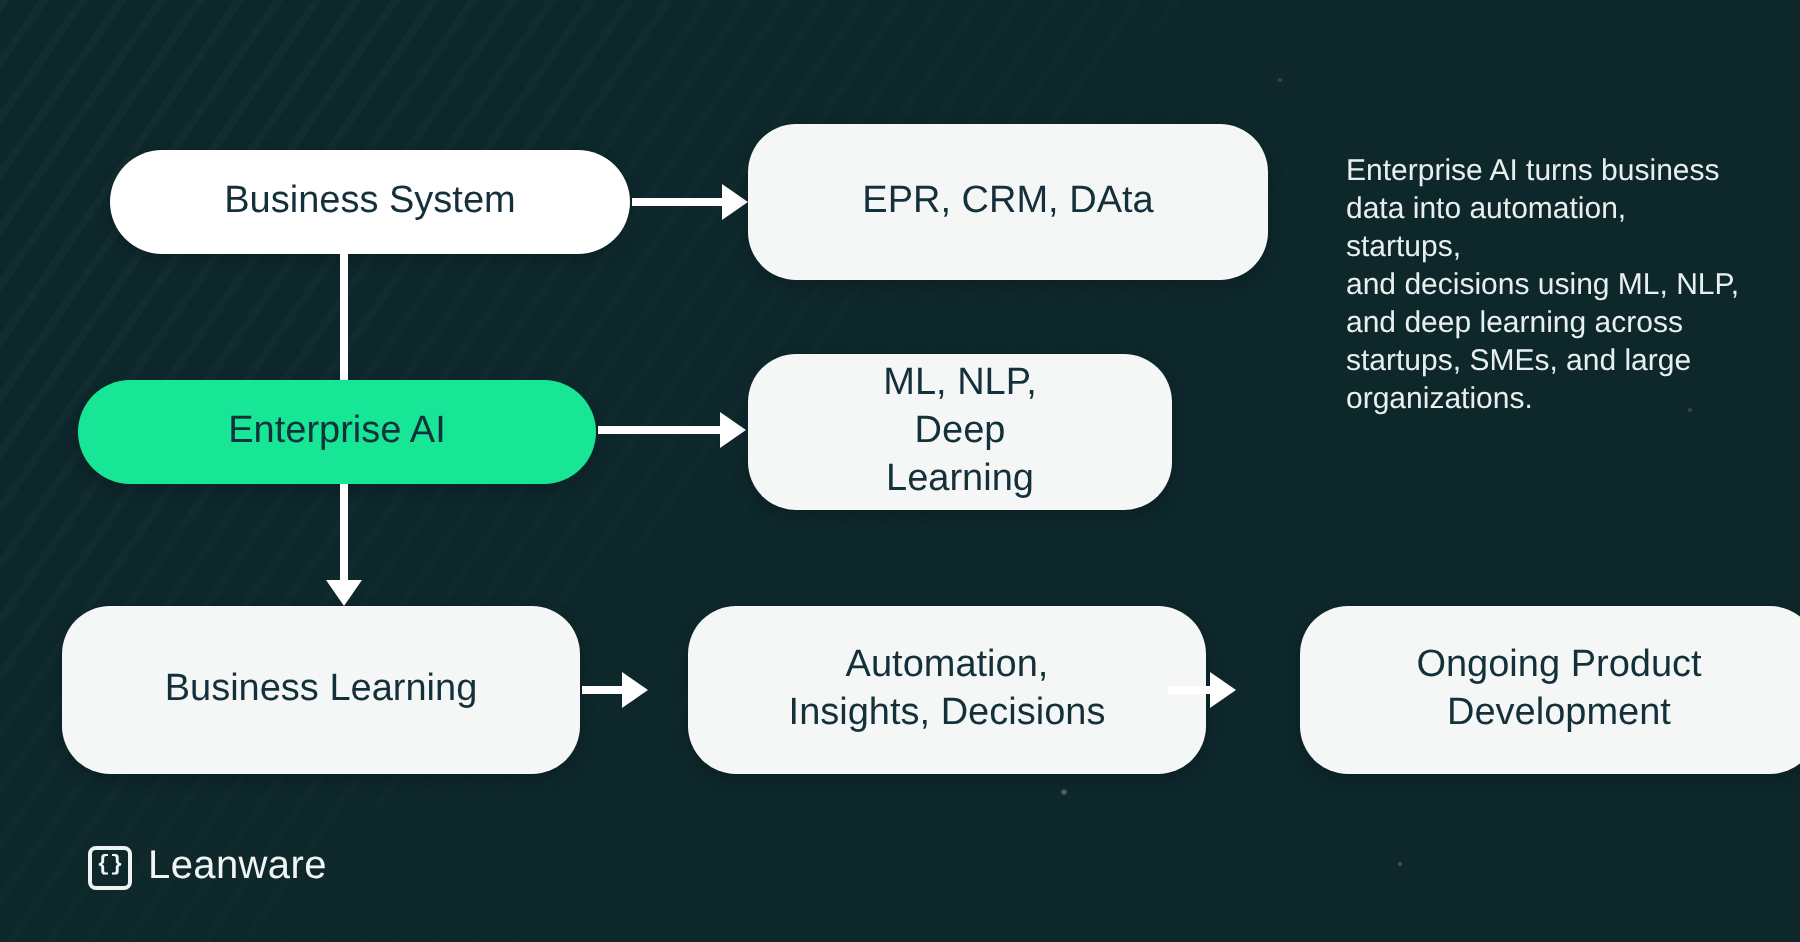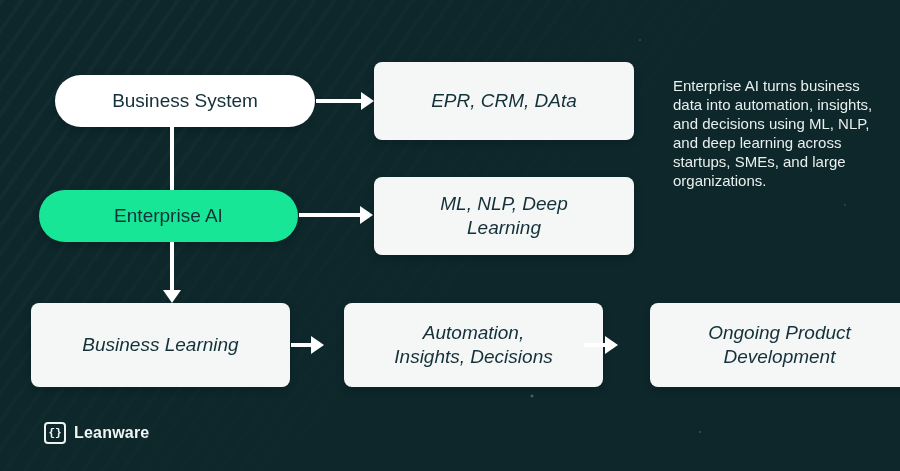--- a/index.html
+++ b/index.html
@@ -52,26 +52,26 @@
     justify-content: center;
     text-align: center;
     color: var(--node-text);
     font-size: 19px;
     line-height: 24px;
     font-weight: 500;
     box-shadow: 0 3px 8px rgba(0,0,0,0.18);
   }
   .pill { border-radius: 26px; background: var(--pill-bg); }
   .pill-green { background: var(--accent-green); text-align: right; }
-  .box { border-radius: 8px; background: var(--box-bg); padding: 0 46px; font-style: italic; }
+  .box { border-radius: 24px; background: var(--box-bg); padding: 0 46px; }
 
   .pos-business-system { left: 55px; top: 75px;  width: 260px; height: 52px; }
   .pos-enterprise-ai   { left: 39px; top: 190px; width: 259px; height: 52px; }
   .pos-erp             { left: 374px; top: 62px;  width: 260px; height: 78px; }
-  .pos-ml              { left: 374px; top: 177px; width: 260px; height: 78px; }
+  .pos-ml              { left: 374px; top: 177px; width: 212px; height: 78px; }
   .pos-outcomes        { left: 31px;  top: 303px; width: 259px; height: 84px; }
   .pos-automation      { left: 344px; top: 303px; width: 259px; height: 84px; }
   .pos-ongoing         { left: 618px; top: 303px; width: 259px; height: 84px; margin-left: 32px; }
 
   .line-v {
     position: absolute;
     width: 4px;
     background: var(--arrow);
   }
   .pos-conn-bs-ai { left: 170px; top: 127px; height: 63px; }
@@ -141,22 +141,22 @@
     display: flex;
     align-items: center;
     justify-content: center;
     font-size: 11px;
     font-weight: 700;
     line-height: 1;
     color: #EDF3F1;
     font-family: "Liberation Mono", "DejaVu Sans Mono", monospace;
   }
   .logo-text {
-    font-size: 16px;
-    font-weight: 700;
+    font-size: 20px;
+    font-weight: 400;
     letter-spacing: 0.2px;
   }
 </style>
 </head>
 <body>
 
 <div class="stage">
   <div class="texture"></div>
 
   <div class="node pill pos-business-system">Business System</div>
@@ -180,21 +180,21 @@
   <div class="arrow-h pos-arrow-out-auto"></div>
 
   <div class="node box pos-automation">Automation, Insights, Decisions</div>
 
   <div class="arrow-h pos-arrow-auto-ong"></div>
 
   <div class="node box pos-ongoing">Ongoing Product Development</div>
 
   <div class="description">
     <div>Enterprise AI turns business</div>
-    <div>data into automation, insights,</div>
+    <div>data into automation, startups,</div>
     <div>and decisions using ML, NLP,</div>
     <div>and deep learning across</div>
     <div>startups, SMEs, and large</div>
     <div>organizations.</div>
   </div>
 
   <div class="logo">
     <span class="logo-mark">{}</span>
     <span class="logo-text">Leanware</span>
   </div>

